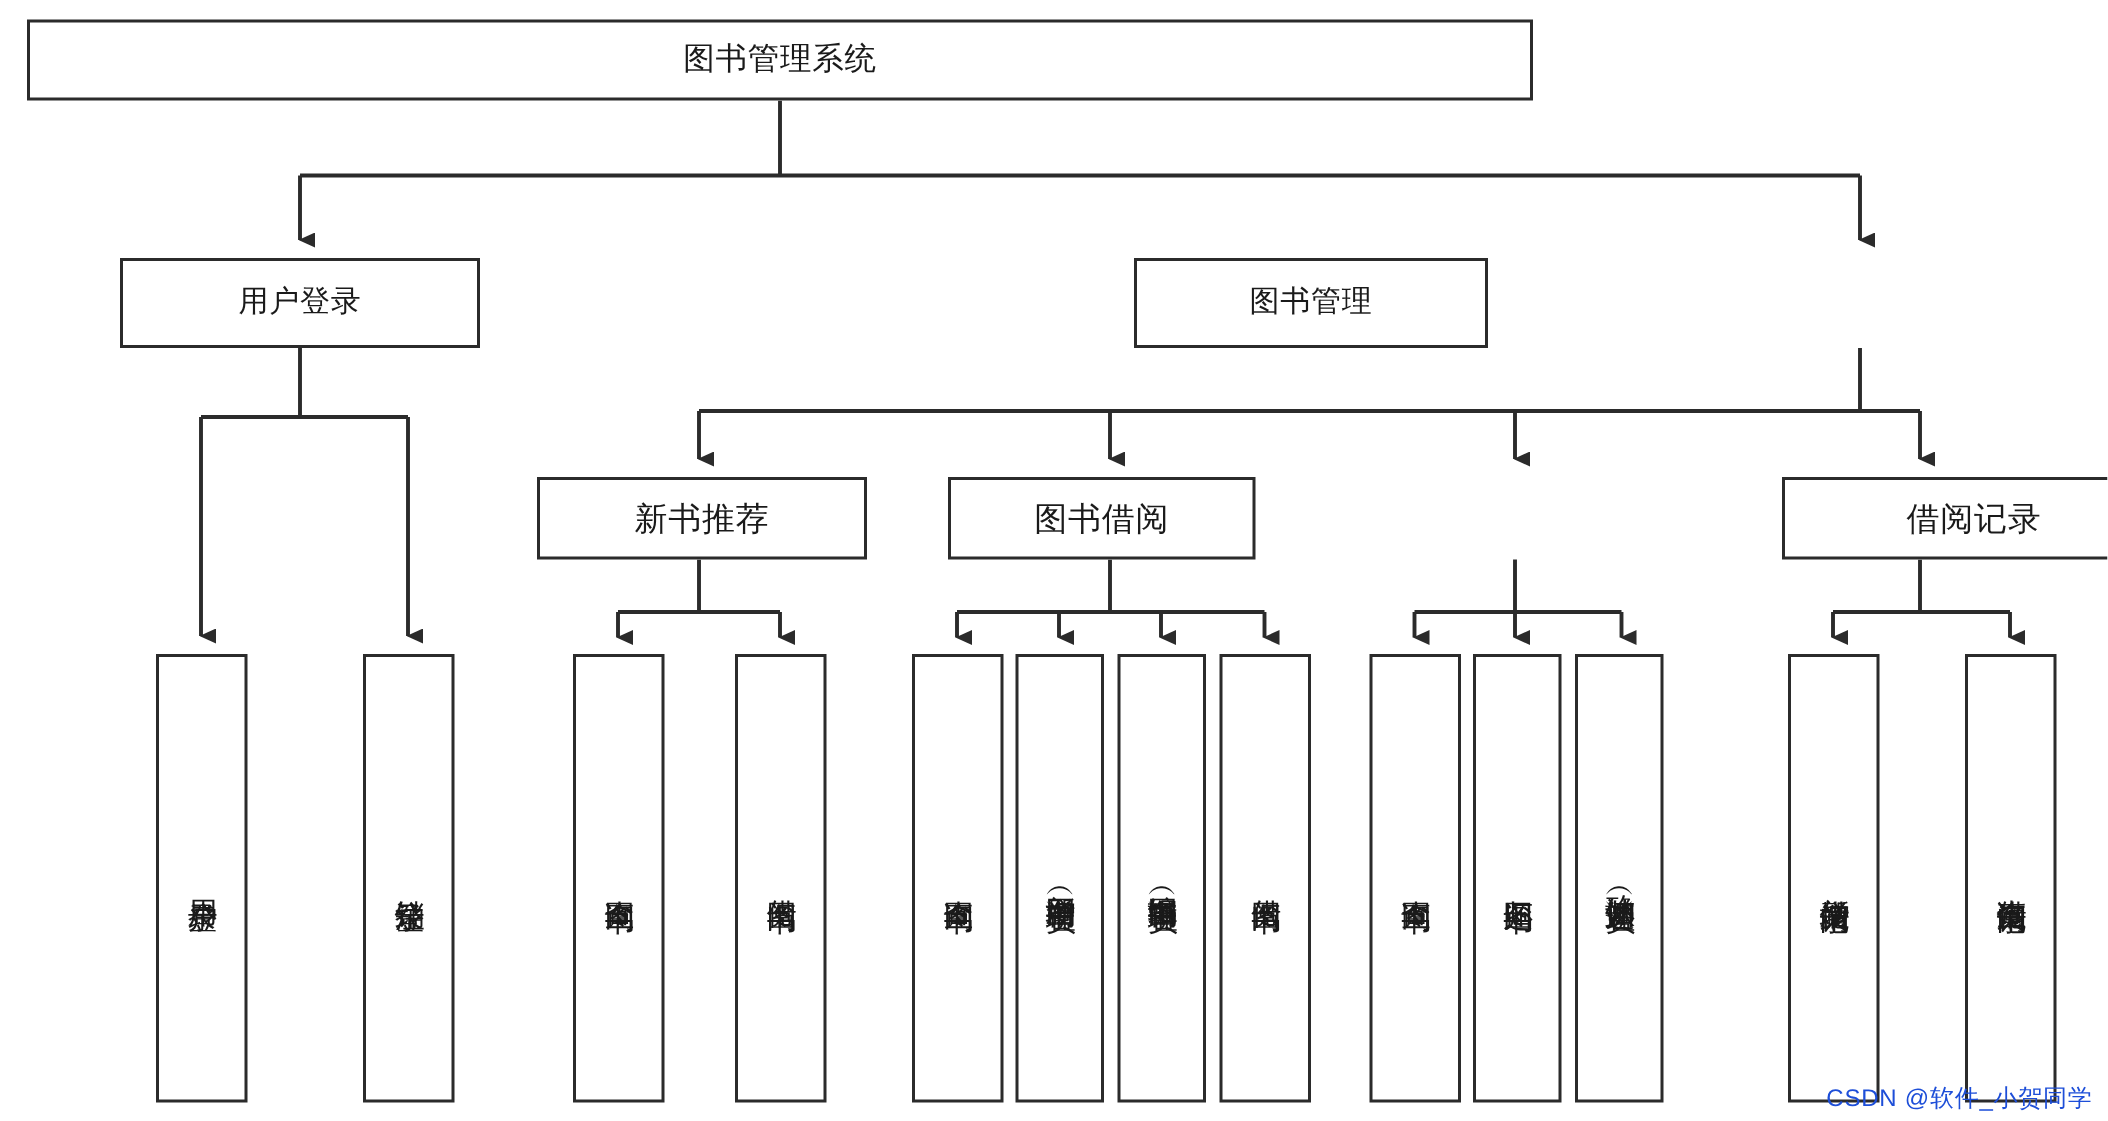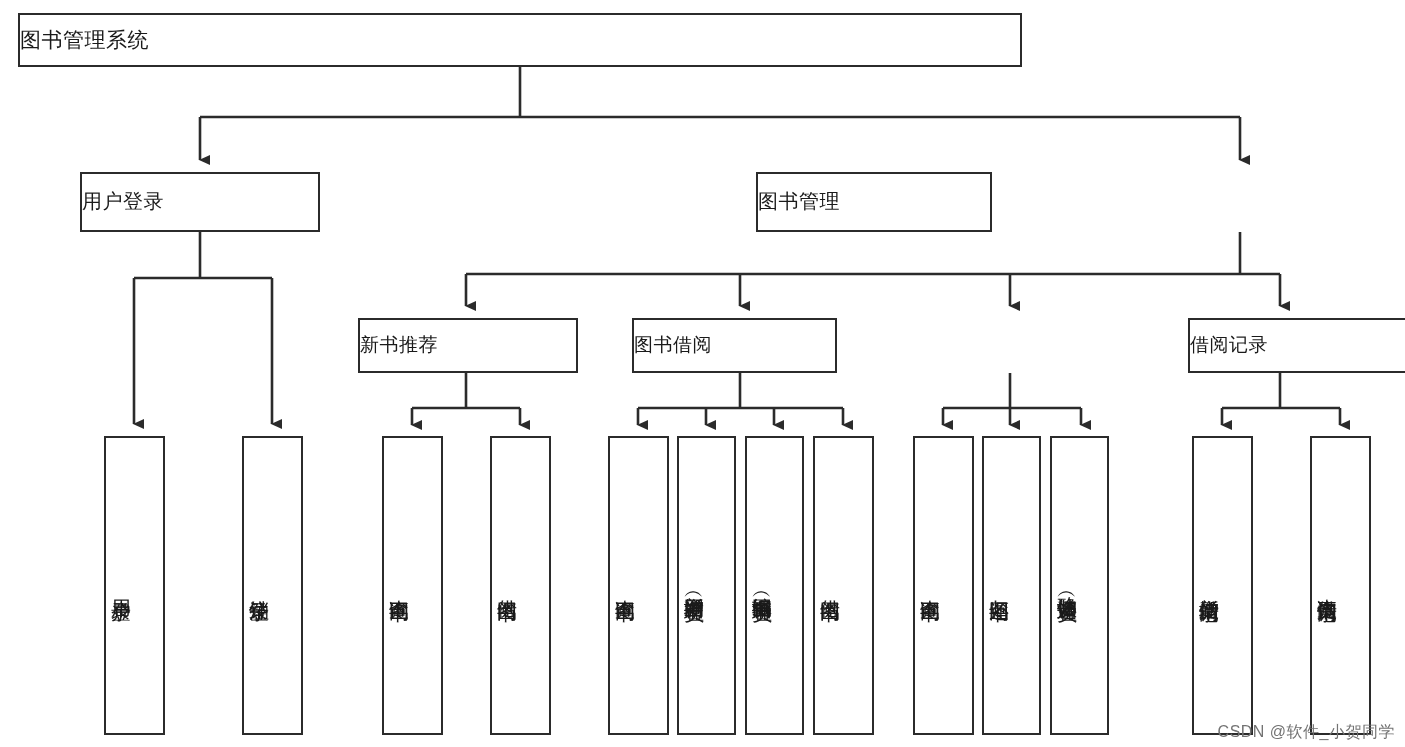--- a/index.html
+++ b/index.html
@@ -24,50 +24,51 @@
     width: 1405px;
     height: 747px;
   }
   .node {
     position: absolute;
     box-sizing: border-box;
     background: #ffffff;
     border: 2px solid #2b2b2b;
     display: flex;
     align-items: center;
+    justify-content: center;
     color: #1a1a1a;
     z-index: 2;
   }
   .node .lbl {
     display: block;
     text-align: center;
     line-height: 1.18;
     letter-spacing: 0.5px;
   }
   .node.root .lbl { font-size: 21px; }
   .node.lvl1 .lbl { font-size: 20px; }
-  .node.lvl2 .lbl { font-size: 19px; }
+  .node.lvl2 .lbl { font-size: 22px; }
   .node.leaf {
     padding: 6px 2px;
     align-items: center;
   }
   .node.leaf .lbl {
     writing-mode: vertical-rl;
     text-orientation: upright;
     font-size: 20px;
     line-height: 1.32;
     letter-spacing: 1px;
     white-space: nowrap;
   }
   #watermark {
     position: absolute;
     right: 10px;
     bottom: 4px;
     font-size: 16px;
-    color: #737373;
+    color: #1d4ed8;
     z-index: 5;
     white-space: nowrap;
     letter-spacing: 0.5px;
   }
 </style>
 </head>
 <body>
 
 <div id="canvas">
 

